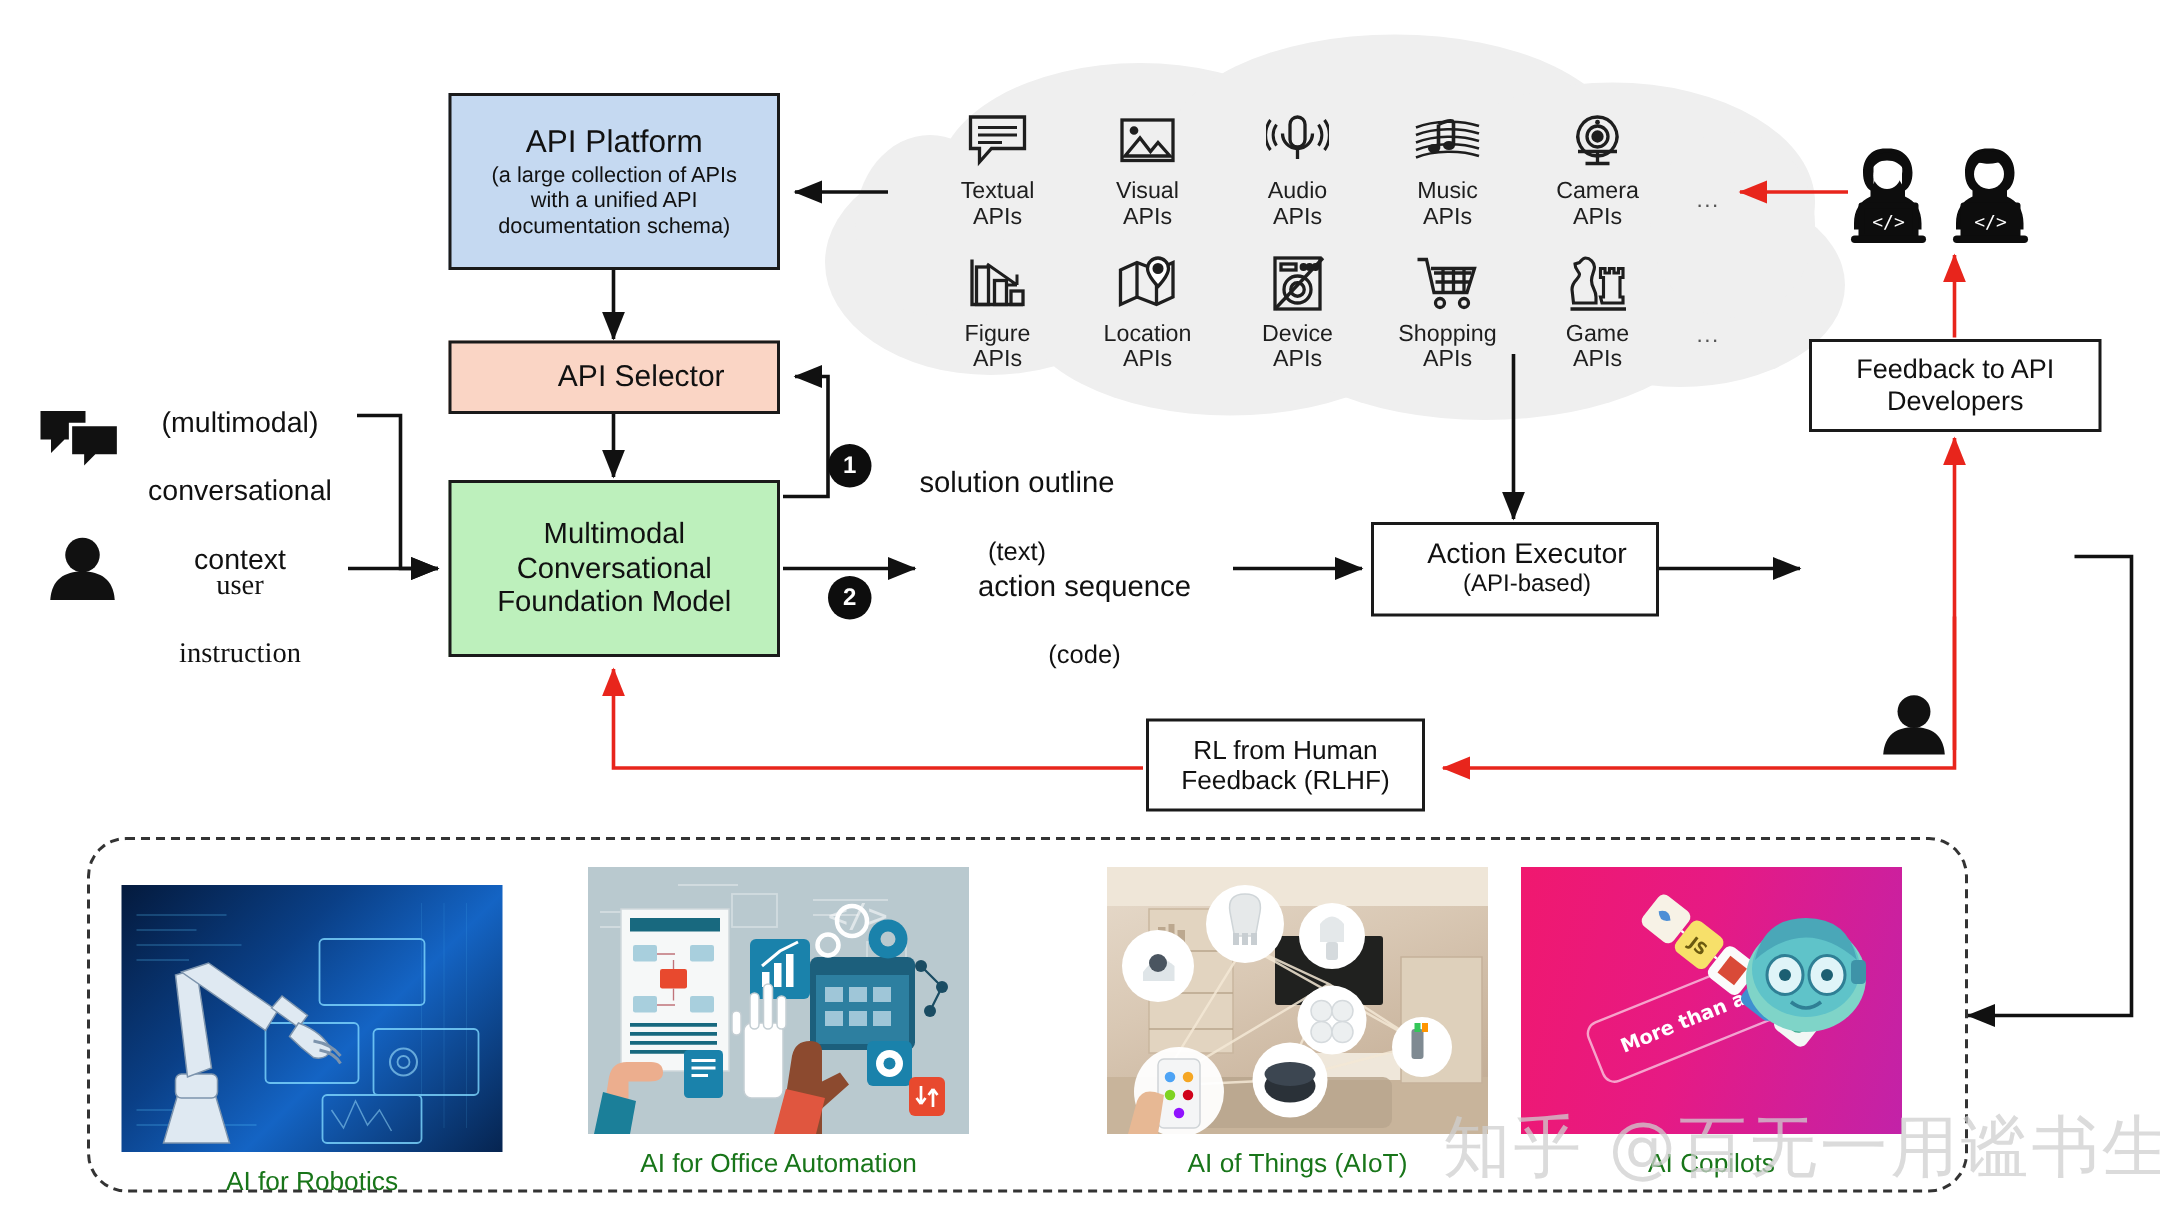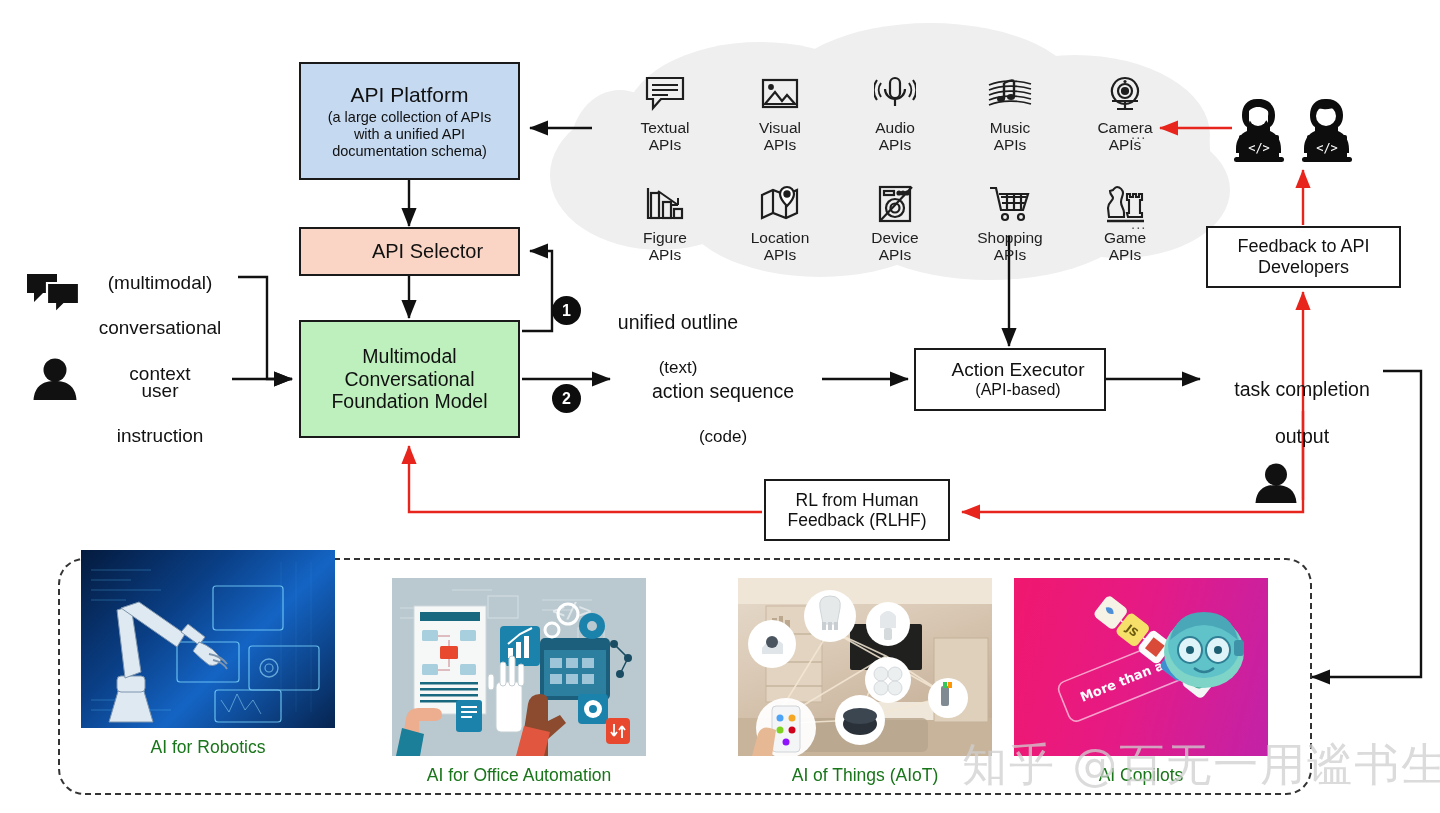--- a/index.html
+++ b/index.html
@@ -6,21 +6,21 @@
   body{width:1440px;height:813px;position:relative;overflow:hidden;
        font-family:"Liberation Sans","DejaVu Sans",sans-serif;color:#111;}
   #stage{position:absolute;left:0;top:0;width:1440px;height:806px;}
   .abs{position:absolute;}
   .box{position:absolute;border:2.5px solid #1a1a1a;box-sizing:border-box;
        display:flex;flex-direction:column;align-items:center;justify-content:center;
        text-align:center;line-height:1.16;}
   .lbl{position:absolute;text-align:center;line-height:1.2;white-space:pre-line;}
   svg.layer{position:absolute;left:0;top:0;width:1440px;height:813px;overflow:visible;pointer-events:none;}
   .apigrid{position:absolute;display:grid;grid-template-columns:repeat(5,100px);
-           grid-template-rows:repeat(2,95px);gap:15px;}
+           grid-template-rows:repeat(2,95px);}
   .apicell{display:flex;flex-direction:column;align-items:center;justify-content:flex-start;}
   .apicell .cap{font-size:15.5px;color:#1e1e1e;text-align:center;line-height:1.12;margin-top:3px;}
   .apiicon{width:46px;height:44px;display:flex;align-items:center;justify-content:center;}
   .dots{position:absolute;font-size:15px;color:#555;letter-spacing:1px;}
   .appcard{position:absolute;display:flex;flex-direction:column;align-items:center;}
   .thumb{width:100%;height:178px;position:relative;overflow:hidden;}
   .appcap{margin-top:9px;font-size:17.5px;color:#187519;text-align:center;white-space:nowrap;}
   .exhead{position:absolute;font-size:23px;font-weight:bold;color:#1f7a1f;}
   .dashbox{position:absolute;border:2px dashed #333;border-radius:26px;box-sizing:border-box;}
   .numcirc{position:absolute;width:29px;height:29px;border-radius:50%;background:#0d0d0d;
@@ -129,41 +129,37 @@
     <div>conversational</div>
     <div>context</div>
   </div>
 
   <div class="abs" style="left:32px;top:357px;">
     <svg width="46" height="44" viewBox="0 0 46 44">
       <circle cx="23" cy="13" r="11.5" fill="#111"></circle>
       <path d="M1.5 43 C2.5 29 11 24 23 24 C35 24 43.5 29 44.5 43 z" fill="#111"></path>
     </svg>
   </div>
-  <div class="lbl" style="left:84px;top:357px;width:152px;font-size:19px;">
+  <div class="lbl" style="left:84px;top:357px;width:152px;font-size:19px;font-family:Liberation Serif, serif;">
     <div>user</div>
     <div>instruction</div>
   </div>
 
   <div class="numcirc" style="left:552px;top:296px;">1</div>
   <div class="lbl" style="left:592px;top:288px;width:172px;font-size:19.5px;">
-    <div>unified outline</div>
+    <div>solution outline</div>
     <div style="font-size:17px;">(text)</div>
   </div>
 
   <div class="numcirc" style="left:552px;top:384px;">2</div>
   <div class="lbl" style="left:628px;top:357px;width:190px;font-size:19.5px;">
     <div>action sequence</div>
     <div style="font-size:17px;">(code)</div>
   </div>
 
-  <div class="lbl" style="left:1202px;top:355px;width:200px;font-size:19.5px;">
-    <div>task completion</div>
-    <div>output</div>
-  </div>
 
   <div class="abs" style="left:1254px;top:462px;">
     <svg width="44" height="42" viewBox="0 0 46 44">
       <circle cx="23" cy="13" r="11.5" fill="#111"></circle>
       <path d="M1.5 43 C2.5 29 11 24 23 24 C35 24 43.5 29 44.5 43 z" fill="#111"></path>
     </svg>
   </div>
 
   <div class="abs" style="left:1233px;top:95px;">
     <svg width="140" height="75" viewBox="0 0 140 75">
@@ -346,21 +342,21 @@
       <div class="cap"><span>Game</span><br>
         <span>APIs</span></div>
     </div>
   </div>
 
   <div class="dots" style="left:1131px;top:125px;">...</div>
   <div class="dots" style="left:1131px;top:215px;">...</div>
 
   <div class="dashbox" style="left:58px;top:558px;width:1254px;height:237px;"></div>
 
-  <div class="appcard" style="left:81px;top:550px;width:254px;">
+  <div class="appcard" style="left:81px;top:590px;width:254px;">
     <div class="thumb" style="background:linear-gradient(135deg,#041a3d 0%,#0a3f86 35%,#1464c4 60%,#062450 100%);">
       <svg width="254" height="178" viewBox="0 0 254 178">
         <g stroke="#5bc8ff" stroke-width="0.7" opacity="0.45" fill="none">
           <path d="M10 20 h60 M10 30 h40 M10 40 h70 M10 50 h35 M10 150 h55 M10 160 h80"></path>
           <path d="M200 12 v150 M215 12 v150 M230 12 v150" opacity="0.3"></path>
         </g>
         <g fill="none" stroke="#7fd8ff" stroke-width="1.2" opacity="0.8">
           <rect x="132" y="36" width="70" height="44" rx="3"></rect>
           <rect x="96" y="92" width="62" height="40" rx="3"></rect>
           <rect x="168" y="96" width="70" height="44" rx="3"></rect>

